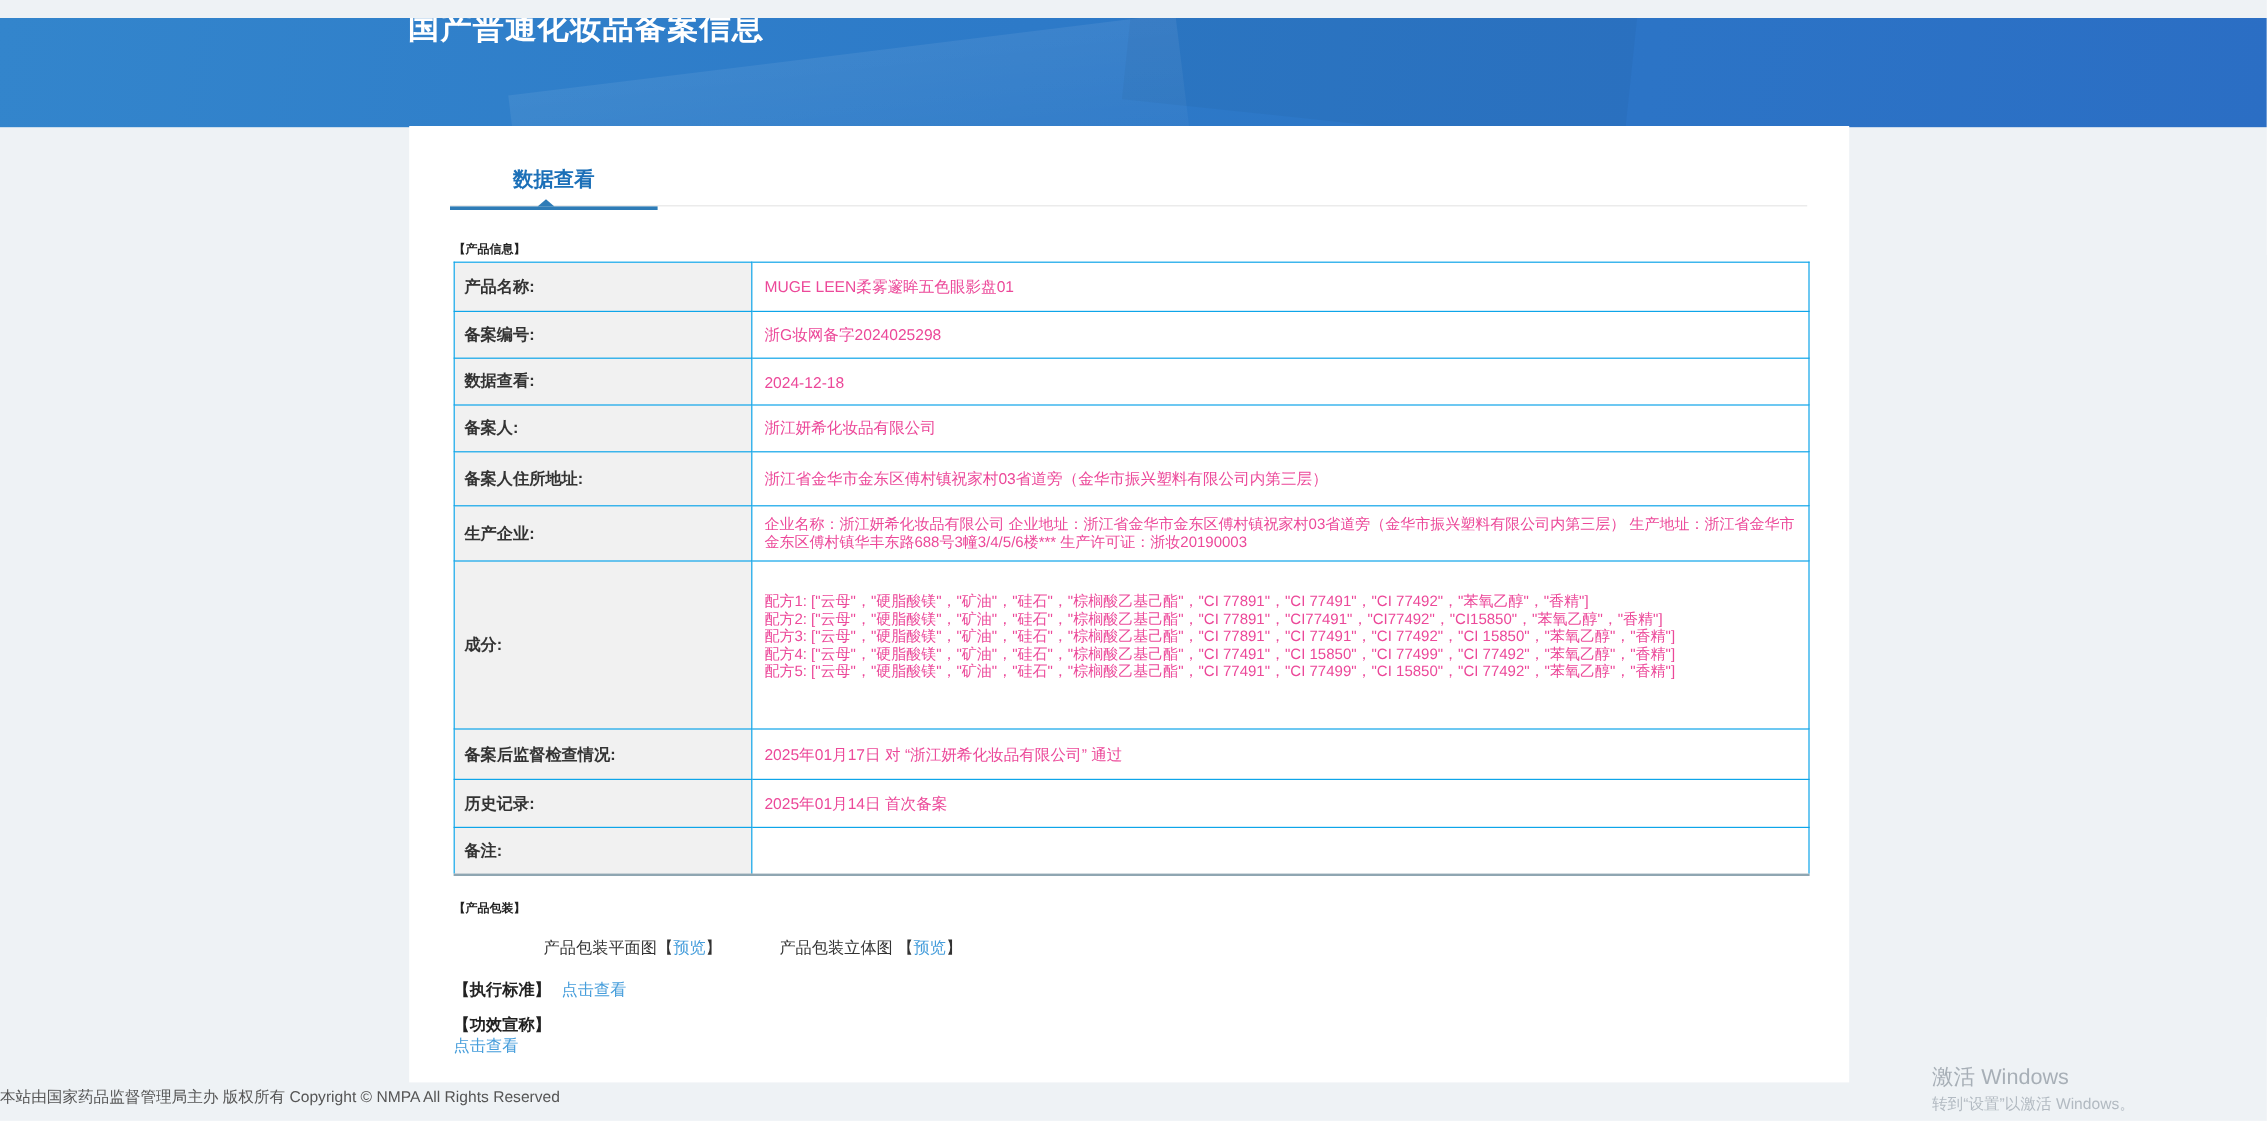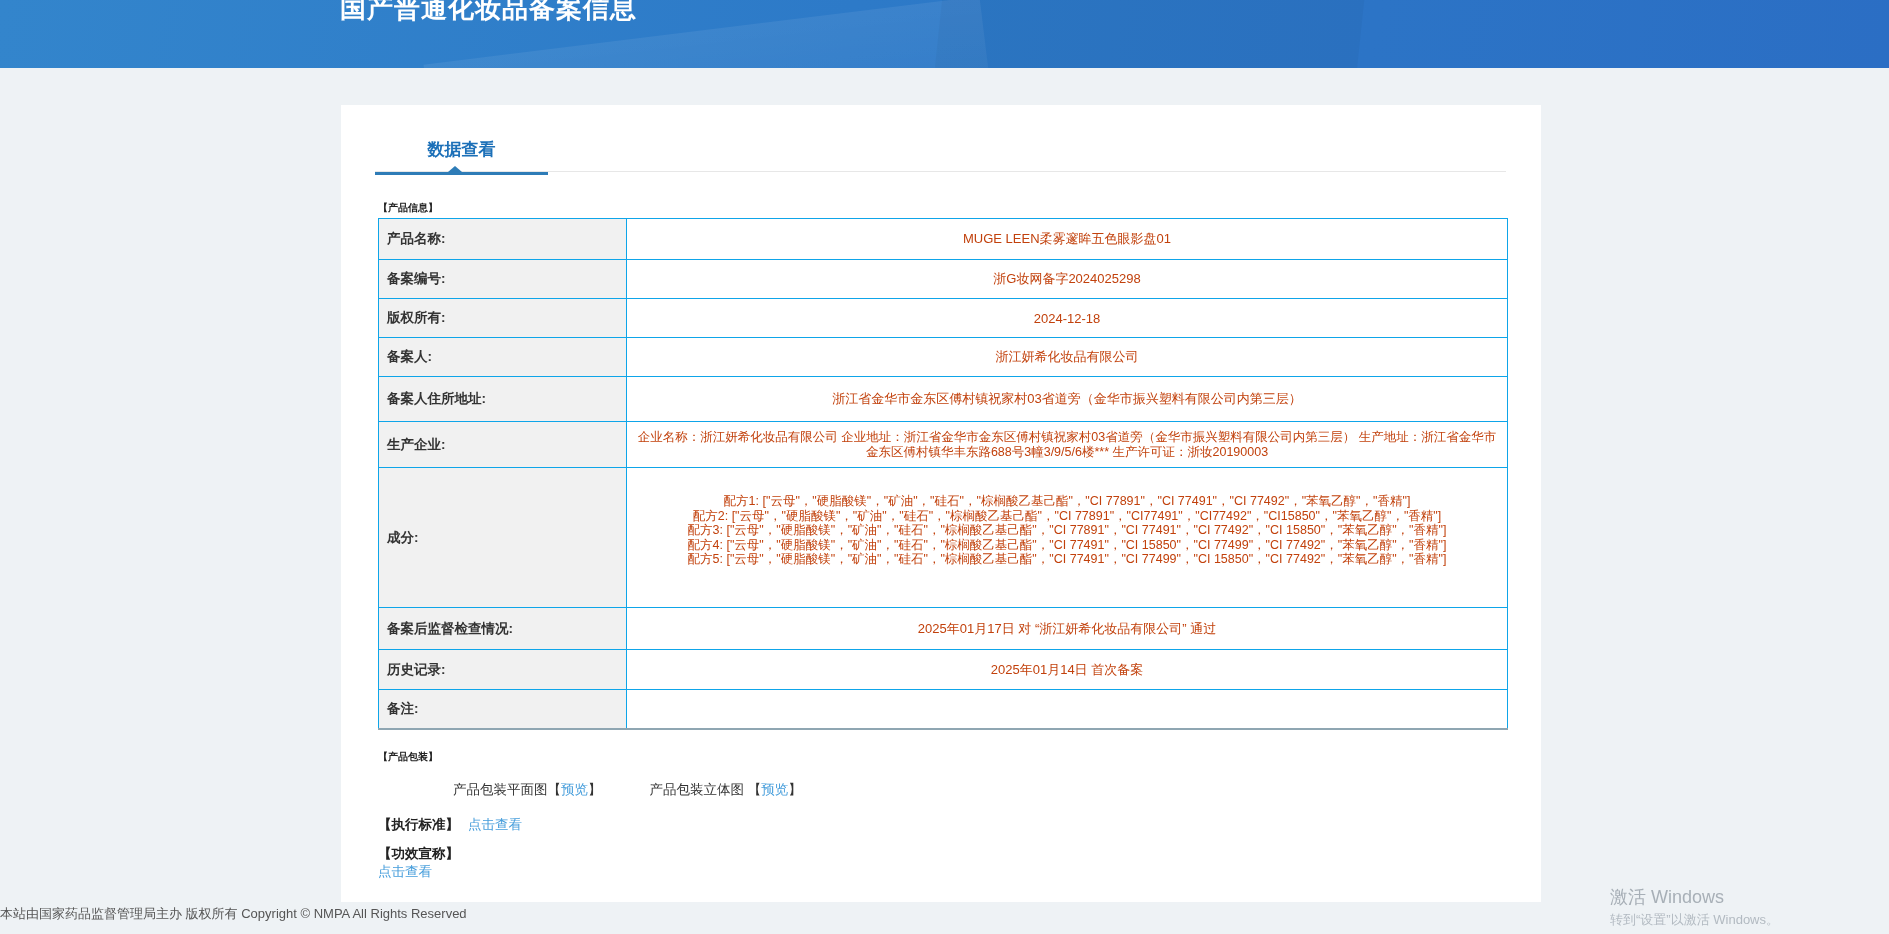--- a/index.html
+++ b/index.html
@@ -6,21 +6,21 @@
   html,body { width:1889px; height:934px; overflow:hidden; }
   body {
     position:relative;
     background:#eef2f5;
     font-family:"Liberation Sans","DejaVu Sans",sans-serif;
     color:#333;
   }
 
   
   .banner {
-    position:absolute; left:0; top:0; width:1889px; height:68px;
+    position:absolute; left:0; top:15px; width:1889px; height:91px;
     background:linear-gradient(100deg,#3385cc 0%,#2d7ac8 45%,#2b6ec4 100%);
     overflow:hidden;
   }
   .banner-poly1 {
     position:absolute; left:430px; top:30px; width:560px; height:140px;
     background:linear-gradient(rgba(255,255,255,0.07),rgba(255,255,255,0.01));
     transform:rotate(-7deg);
   }
   .banner-poly2 {
     position:absolute; left:940px; top:-30px; width:420px; height:120px;
@@ -74,21 +74,21 @@
   }
   table.info td {
     border:1px solid #0ea5e9; vertical-align:middle;
   }
   td.lbl {
     width:248px; background:#f1f1f1; padding-left:8px;
     font-size:13.5px; font-weight:bold; color:#333;
   }
   td.val {
     background:#ffffff; padding:4px 10px;
-    font-size:13px; color:#c2410c;text-align:center;
+    font-size:13px; color:#ec4899;
   }
   td.val.small { font-size:12.5px; line-height:15px; }
   td.val.pre { white-space:pre-line; line-height:14.6px; padding-top:6px; padding-bottom:20px; }
   tr.r1{height:41px;} tr.r2{height:39px;} tr.r3{height:39px;} tr.r4{height:39px;}
   tr.r5{height:45px;} tr.r6{height:46px;} tr.r7{height:140px;} tr.r8{height:42px;}
   tr.r9{height:40px;} tr.r10{height:39px;}
 
   
   .packaging-row {
     position:absolute; left:112px; top:676px;
@@ -147,34 +147,34 @@
     <tbody>
         <tr class="r1">
       <td class="lbl">产品名称:</td>
       <td class="val">MUGE LEEN柔雾邃眸五色眼影盘01</td>
     </tr>
     <tr class="r2">
       <td class="lbl">备案编号:</td>
       <td class="val">浙G妆网备字2024025298</td>
     </tr>
     <tr class="r3">
-      <td class="lbl">版权所有:</td>
+      <td class="lbl">数据查看:</td>
       <td class="val">2024-12-18</td>
     </tr>
     <tr class="r4">
       <td class="lbl">备案人:</td>
       <td class="val">浙江妍希化妆品有限公司</td>
     </tr>
     <tr class="r5">
       <td class="lbl">备案人住所地址:</td>
       <td class="val">浙江省金华市金东区傅村镇祝家村03省道旁（金华市振兴塑料有限公司内第三层）</td>
     </tr>
     <tr class="r6">
       <td class="lbl">生产企业:</td>
-      <td class="val small">企业名称：浙江妍希化妆品有限公司 企业地址：浙江省金华市金东区傅村镇祝家村03省道旁（金华市振兴塑料有限公司内第三层） 生产地址：浙江省金华市金东区傅村镇华丰东路688号3幢3/9/5/6楼*** 生产许可证：浙妆20190003</td>
+      <td class="val small">企业名称：浙江妍希化妆品有限公司 企业地址：浙江省金华市金东区傅村镇祝家村03省道旁（金华市振兴塑料有限公司内第三层） 生产地址：浙江省金华市金东区傅村镇华丰东路688号3幢3/4/5/6楼*** 生产许可证：浙妆20190003</td>
     </tr>
     <tr class="r7">
       <td class="lbl">成分:</td>
       <td class="val small pre">配方1: ["云母"，"硬脂酸镁"，"矿油"，"硅石"，"棕榈酸乙基己酯"，"CI 77891"，"CI 77491"，"CI 77492"，"苯氧乙醇"，"香精"]
 配方2: ["云母"，"硬脂酸镁"，"矿油"，"硅石"，"棕榈酸乙基己酯"，"CI 77891"，"CI77491"，"CI77492"，"CI15850"，"苯氧乙醇"，"香精"]
 配方3: ["云母"，"硬脂酸镁"，"矿油"，"硅石"，"棕榈酸乙基己酯"，"CI 77891"，"CI 77491"，"CI 77492"，"CI 15850"，"苯氧乙醇"，"香精"]
 配方4: ["云母"，"硬脂酸镁"，"矿油"，"硅石"，"棕榈酸乙基己酯"，"CI 77491"，"CI 15850"，"CI 77499"，"CI 77492"，"苯氧乙醇"，"香精"]
 配方5: ["云母"，"硬脂酸镁"，"矿油"，"硅石"，"棕榈酸乙基己酯"，"CI 77491"，"CI 77499"，"CI 15850"，"CI 77492"，"苯氧乙醇"，"香精"]</td>
     </tr>
     <tr class="r8">

